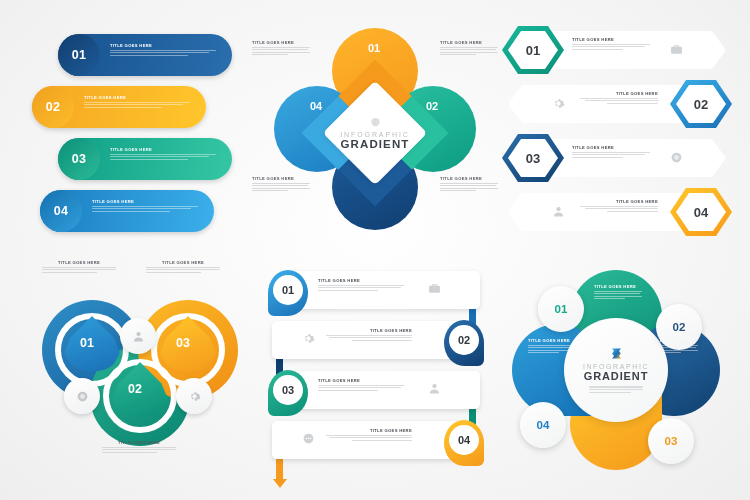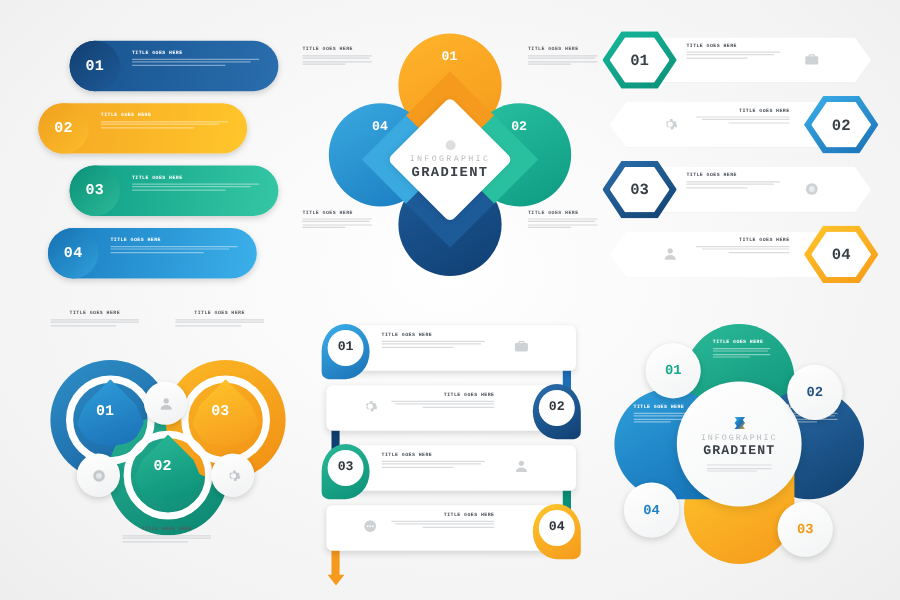--- a/index.html
+++ b/index.html
@@ -3,21 +3,21 @@
 <meta charset="utf-8">
 <style>
   * { margin:0; padding:0; box-sizing:border-box; }
   html,body { width:750px; height:500px; overflow:hidden; }
   body {
     background:#f7f7f7;
     font-family:"Liberation Sans", sans-serif;
     position:relative;
   }
   .canvas { position:absolute; inset:0; background:
-      radial-gradient(ellipse at 50% 45%, #ffffff 0%, #f4f4f4 70%, #eeeeee 100%); font-family: Liberation Mono, monospace; }
+      radial-gradient(ellipse at 50% 45%, #ffffff 0%, #f4f4f4 70%, #eeeeee 100%); }
 
   .panel { position:absolute; }
 
   
   .ttl { font-size:4.1px; font-weight:bold; letter-spacing:.35px; }
   .lorem-line { height:1.05px; border-radius:1px; margin-bottom:1.5px; }
   .lorem { margin-top:1.6px; }
 
   
   #p1 { left:32px; top:34px; width:200px; height:208px; }

